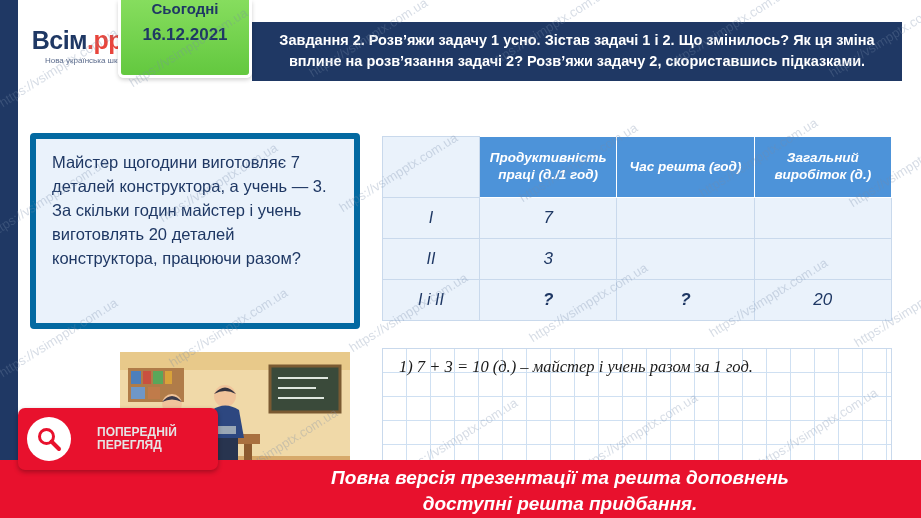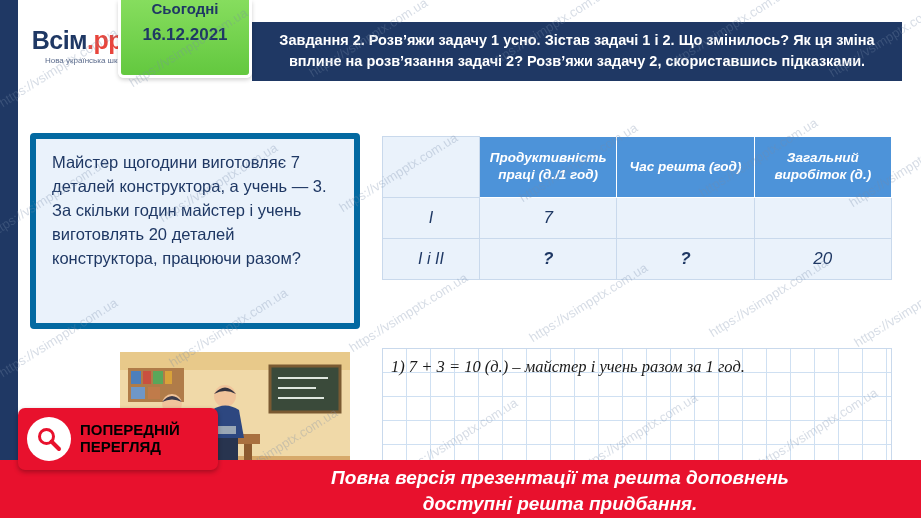--- a/index.html
+++ b/index.html
@@ -181,21 +181,21 @@
     background:
       repeating-linear-gradient(to right, transparent, transparent 23px, #cfe0f2 23px, #cfe0f2 24px),
       repeating-linear-gradient(to bottom, transparent, transparent 23px, #cfe0f2 23px, #cfe0f2 24px),
       #ffffff;
     border: 1px solid #c9d9ec;
     box-sizing: border-box;
     z-index: 5;
   }
   .nb-line {
     position: absolute;
-    left: 8px;
+    left: 16px;
     font-family: "Liberation Serif", serif;
     font-style: italic;
     font-size: 16.5px;
     color: #1a1a1a;
     white-space: nowrap;
   }
   .nb1 { top: 8px; }
   .nb2 { top: 44px; }
   .nb3 { top: 80px; }
   .nb4 { top: 116px; }
@@ -266,25 +266,25 @@
     height: 44px;
     margin-left: 9px;
     border-radius: 50%;
     background: #ffffff;
     display: flex;
     align-items: center;
     justify-content: center;
     flex: none;
   }
   .preview-badge .pb-text {
-    color: #000000;
-    font-size: 15px;
+    color: #e5e5e5;
+    font-size: 12px;
     font-weight: bold;
     line-height: 1.12;
-    margin-left: 9px;
+    margin-left: 26px;
   }
 </style>
 </head>
 <body>
 
 <div class="slide">
 
   <div class="left-bar"></div>
 
   <div class="logo-box">
@@ -307,20 +307,26 @@
     <tbody>
         <tr>
       <th class="corner"></th>
       <th>Продуктивність праці (д./1 год)</th>
       <th>Час решта (год)</th>
       <th>Загальний виробіток (д.)</th>
     </tr>
     <tr>
       <td class="rowlabel">I</td>
       <td>7</td>
+      <td></td>
+      <td></td>
+    </tr>
+    <tr>
+      <td class="rowlabel">II</td>
+      <td>3</td>
       <td></td>
       <td></td>
     </tr>
     <tr>
       <td class="rowlabel">I і II</td>
       <td class="q-blue">?</td>
       <td class="q-red">?</td>
       <td>20</td>
     </tr>
   </tbody>

